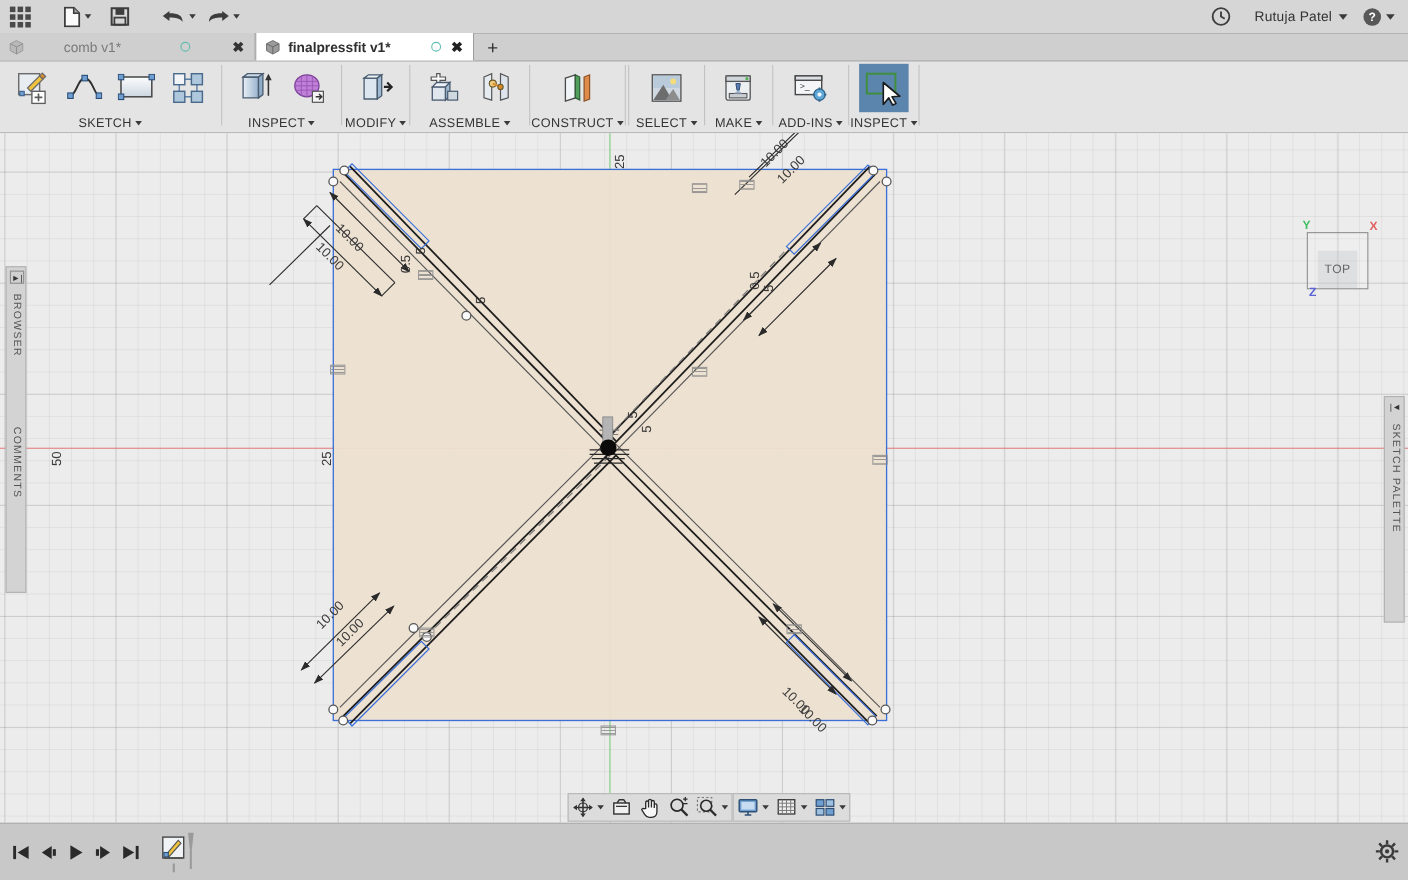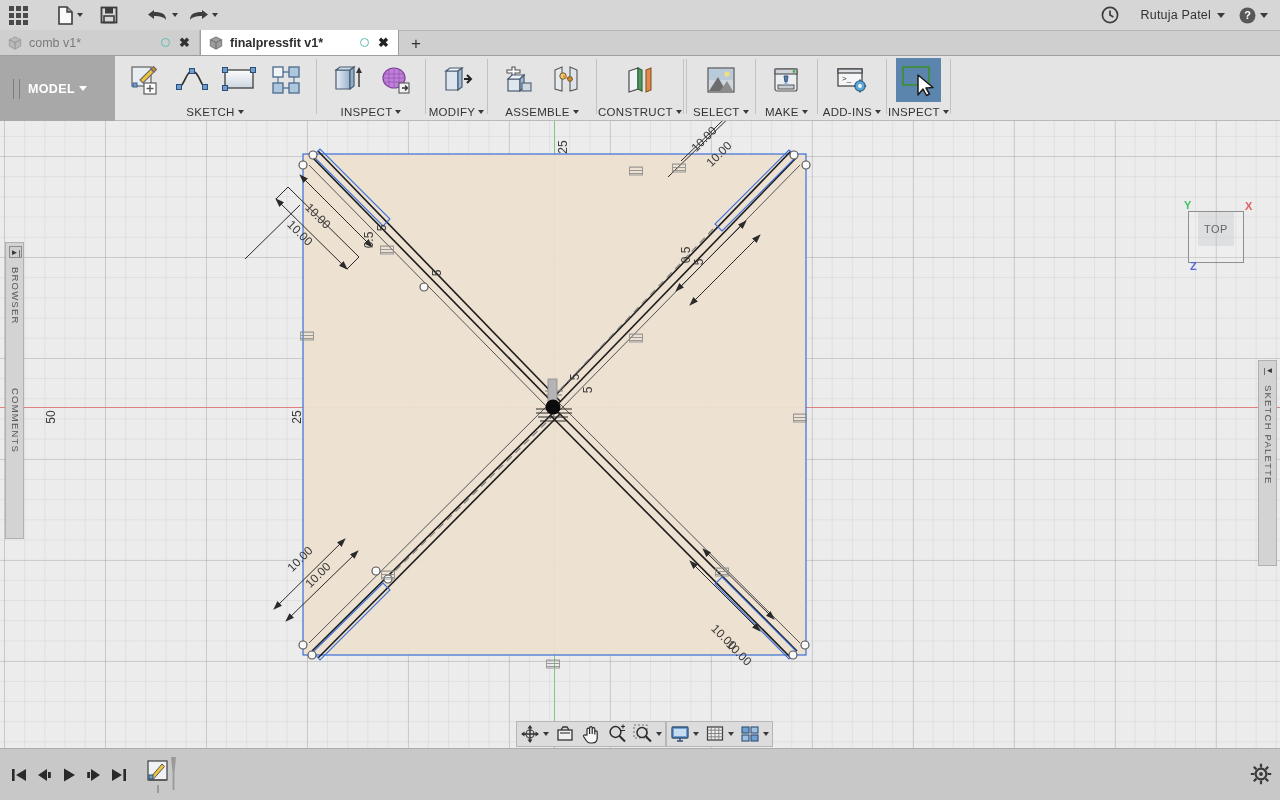--- a/index.html
+++ b/index.html
@@ -105,21 +105,21 @@
   .vlabel { position:absolute; writing-mode:vertical-rl;
      font-size:9.5px; letter-spacing:1.2px; color:#555; left:4px; }
   .rdock { position:absolute; right:3px; top:239px; width:19px; height:206px;
      background:#d3d3d3; border:1px solid #b0b0b0; }
   .rdock .dt { position:absolute; left:3px; top:3px; width:13px; height:12px;
      display:flex; align-items:center; justify-content:center; font-size:8px; color:#333;}
 
   
   .viewcube { position:absolute; left:1188px; top:90px; width:56px; height:52px;
      border:1px solid #8f8f8f; background:rgba(255,255,255,.10);
-     display:flex; align-items:flex-start; justify-content:center; }
+     display:flex; align-items:flex-end; justify-content:center; }
   .viewcube .inner { width:36px; height:34px; background:rgba(180,185,190,.28);
      display:flex; align-items:center; justify-content:center;
      font-size:11px; color:#666; letter-spacing:.5px;}
   .axlabel { position:absolute; font-size:11px; font-weight:bold; }
 
   
   .navbar { position:absolute; left:516px; top:721px; width:249px; height:26px;
      display:flex; align-items:center; }
   .navgrp { display:flex; align-items:center; background:#dcdcdc;
      border:1px solid #b6b6b6; height:26px; }
@@ -200,21 +200,21 @@
     <div class="help-block">
       <svg width="17" height="17" viewBox="0 0 17 17">
         <circle cx="8.5" cy="8.5" r="8" fill="#585858"></circle>
         <text x="8.5" y="12.4" font-size="11" fill="#fff" text-anchor="middle" font-weight="bold">?</text>
       </svg>
       <span class="caret"></span>
     </div>
   </div>
 
   <div class="tabbar">
-    <div class="tab inactive" style="width:200px;">
+    <div class="tab inactive" style="width:232px;gap:29px;">
       <svg class="cube" viewBox="0 0 16 16">
         <path d="M8 1 L14.5 4.3 L14.5 11.5 L8 15 L1.5 11.5 L1.5 4.3 Z" fill="#b9b9b9" stroke="#9a9a9a"></path>
         <path d="M1.5 4.3 L8 7.6 L14.5 4.3" fill="none" stroke="#8f8f8f"></path>
         <path d="M8 7.6 L8 15" fill="none" stroke="#8f8f8f"></path>
       </svg>
       <span class="tlabel">comb v1*</span>
       <span class="dot"></span>
       <span class="xx">✖</span>
     </div>
     <div class="tab active" style="width:199px;">
@@ -225,25 +225,20 @@
       </svg>
       <span class="tlabel">finalpressfit v1*</span>
       <span class="dot"></span>
       <span class="xx">✖</span>
     </div>
     <div class="tabplus">+</div>
   </div>
 
   <div class="toolbar">
 
-    <div class="modelbtn">
-      <span class="grip"></span>
-      <span class="mlabel">MODEL</span>
-      <span class="caret"></span>
-    </div>
 
     <div class="tgroup">
       <div class="tg-icons">
         <div class="tbtn">
           <svg width="32" height="32" viewBox="0 0 32 32">
             <rect x="3" y="3" width="19" height="19" fill="#e8edf2" stroke="#6b6b6b" stroke-width="1.3"></rect>
             <rect x="4" y="19" width="4" height="4" fill="#6f9fd0" stroke="#3d5f88"></rect>
             <path d="M11 16 L22 5 L25 8 L14 19 Z" fill="#f2c33c" stroke="#6b6b6b" stroke-width="1.1"></path>
             <path d="M22 5 L25 8 L27.5 5.5 L24.5 2.5 Z" fill="#d98b2b" stroke="#6b6b6b" stroke-width="1.1"></path>
             <rect x="15" y="19" width="12" height="11" fill="#fff" stroke="#5c5c5c" stroke-width="1.2"></rect>

